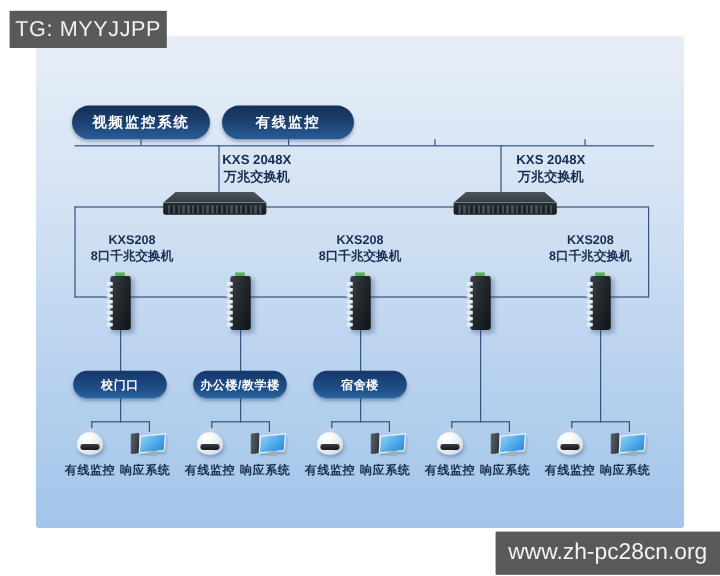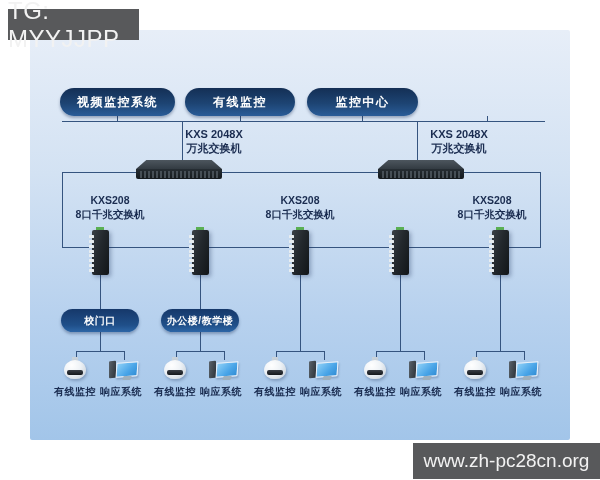--- a/index.html
+++ b/index.html
@@ -60,21 +60,21 @@
   .mon .tower{position:absolute;left:2px;top:4px;width:7px;height:17px;border-radius:1px;
               background:linear-gradient(100deg,#5a636b,#2c3238);transform:skewY(-6deg);}
   .mon .screen{position:absolute;left:9px;top:5px;width:20px;height:13px;border-radius:1px;
                background:linear-gradient(135deg,#8ed0f7 0%,#4aa5e8 60%,#2f8cd4 100%);
                border:1px solid #e8f1fa;transform:skew(-4deg,-5deg);
                box-shadow:1px 2px 2px rgba(30,50,90,.25);}
   .mon .stand{position:absolute;left:16px;top:19px;width:8px;height:4px;background:#9fb0bd;
               transform:skewX(-20deg);}
   .badge{position:absolute;background:#58595b;color:#f2f2f2;z-index:10;
          display:flex;align-items:center;justify-content:center;}
-  .badge.top{left:8px;top:9px;width:131px;height:31px;font-size:24px;letter-spacing:0.5px;}
+  .badge.top{left:8px;top:9px;width:131px;height:31px;font-size:18px;letter-spacing:0.5px;}
   .badge.bottom{left:413px;top:443px;width:187px;height:36px;font-size:19px;}
 </style>
 </head>
 <body>
 
 <div class="stage">
   <div class="badge top">TG: MYYJJPP</div>
   <div class="panel"></div>
 
   <div class="hline" style="left:62px;top:121px;width:483px"></div>
@@ -90,23 +90,20 @@
   <div class="vline" style="left:62px;top:172px;height:76px"></div>
   <div class="vline" style="left:540px;top:172px;height:76px"></div>
   <div class="hline" style="left:62px;top:247px;width:478px"></div>
 
   <div class="sys" style="left:60px;width:115px">
       <span>视频监控系统</span>
     </div>
   <div class="sys" style="left:185px;width:110px">
       <span>有线监控</span>
     </div>
-  <div class="sys" style="left:307px;width:111px">
-      <span>监控中心</span>
-    </div>
 
   <div class="nodelabel core-label" style="left:182px;top:127px">
     <span>KXS 2048X</span>
     <span>万兆交换机</span>
   </div>
   <div class="nodelabel core-label" style="left:427px;top:127px">
     <span>KXS 2048X</span>
     <span>万兆交换机</span>
   </div>
 
@@ -213,20 +210,23 @@
         <i></i>
         <i></i>
         <i></i>
         <i></i>
         <i></i>
         <i></i>
         <i></i>
         <i></i>
       </span>
   </div>
+  <div class="pill" style="left:261px">
+      <span>宿舍楼</span>
+    </div>
   <div class="cam" style="left:261px;top:357px">
     <span class="mount"></span>
     <span class="dome"></span>
     <span class="visor"></span>
   </div>
   <div class="mon" style="left:307px;top:357px">
     <span class="tower"></span>
     <span class="screen"></span>
     <span class="stand"></span>
   </div>

